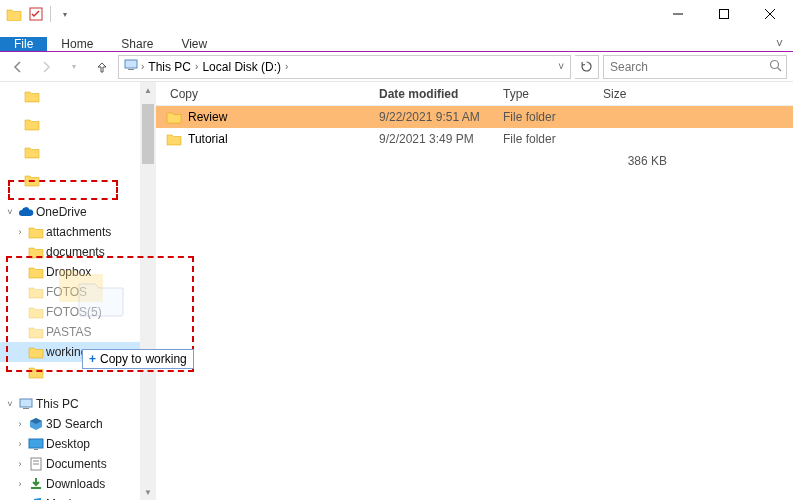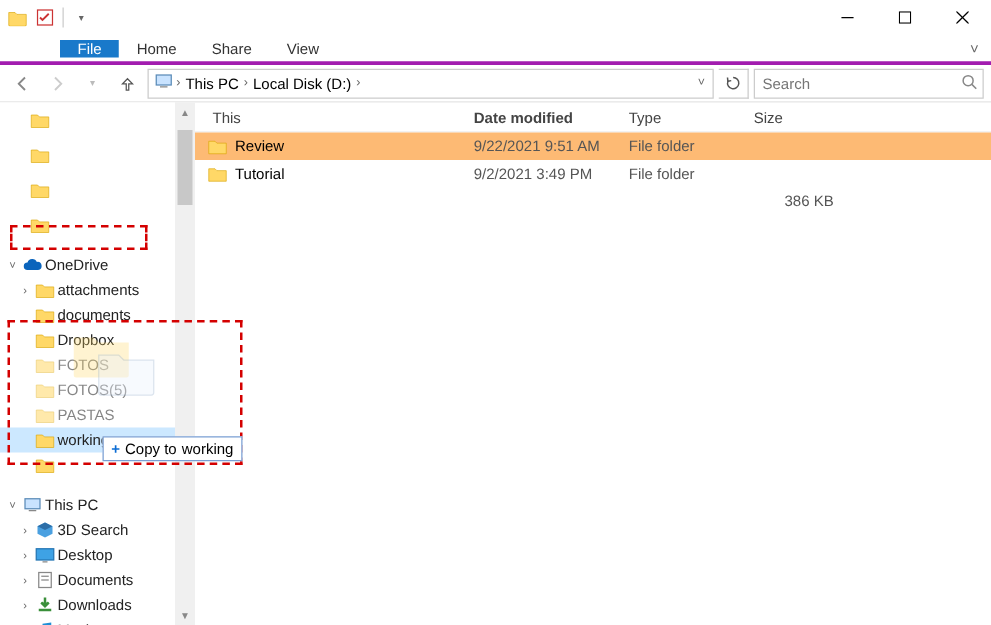--- a/index.html
+++ b/index.html
@@ -4,21 +4,21 @@
 <style>
 * { margin: 0; padding: 0; box-sizing: border-box; font-family: "Segoe UI", Arial, sans-serif; font-size: 12px; }
 body { width: 793px; height: 500px; background: #fff; overflow: hidden; position: relative; }
 .titlebar { height: 28px; display: flex; align-items: center; justify-content: space-between; padding: 0 0 0 6px; }
 .titlebar-left { display: flex; align-items: center; gap: 6px; }
 .qat-icon { width: 16px; height: 16px; display: flex; align-items: center; justify-content: center; }
 .titlebar-divider { width: 1px; height: 16px; background: #ccc; }
 .win-controls { display: flex; }
 .win-btn { width: 46px; height: 28px; display: flex; align-items: center; justify-content: center; }
 .win-btn svg { width: 10px; height: 10px; }
-.ribbon { height: 24px; display: flex; align-items: center; border-bottom: 3px solid #a21caf; padding-left: 48px; }
+.ribbon { height: 24px; display: flex; align-items: flex-end; border-bottom: 1px solid #a21caf; }
 .tab { padding: 0 14px; display: flex; align-items: center; color: #333; }
 .tab.file { background: #1979ca; color: #fff; }
 .addrbar { height: 30px; display: flex; align-items: center; gap: 4px; padding: 2px 6px; border-bottom: 1px solid #e5e5e5; }
 .nav-btn { width: 24px; height: 24px; display: flex; align-items: center; justify-content: center; color: #555; }
 .nav-btn.disabled { color: #bbb; }
 .breadcrumb { flex: 1; height: 24px; border: 1px solid #ccc; display: flex; align-items: center; padding: 0 4px; gap: 2px; }
 .bc-seg { display: flex; align-items: center; gap: 2px; padding: 0 2px; }
 .bc-chev { color: #666; font-size: 10px; }
 .refresh-area { width: 24px; height: 24px; border: 1px solid #ccc; border-left: none; display: flex; align-items: center; justify-content: center; }
 .searchbox { width: 184px; height: 24px; border: 1px solid #ccc; display: flex; align-items: center; padding: 0 6px; color: #888; gap: 4px; }
@@ -336,21 +336,21 @@
   <div class="scrollbar-track" style="display:flex;flex-direction:column;">
     <div style="height:16px;display:flex;align-items:center;justify-content:center;color:#888;font-size:8px;">▲</div>
     <div style="flex:1;position:relative;">
         <div style="position:absolute;left:2px;right:2px;top:6px;height:60px;background:#c8c8c8;"></div>
       </div>
     <div style="height:16px;display:flex;align-items:center;justify-content:center;color:#888;font-size:8px;">▼</div>
   </div>
 
   <div class="content">
     <div class="columns">
-      <div class="col col-name">This</div>
+      <div class="col col-name">Copy</div>
       <div class="col col-date">Date modified</div>
       <div class="col col-type">Type</div>
       <div class="col col-size">Size</div>
     </div>
     <div class="filelist">
       <div class="file-row selected">
         <div class="file-cell fc-name">
             <span class="tree-icon">
               <svg class="folder-svg" viewBox="0 0 16 13">
                 <path fill="#ffd867" stroke="#d9a400" stroke-width="0.5" d="M1 2 h5 l1.5 1.5 H15 v8.5 H1 z"></path>

